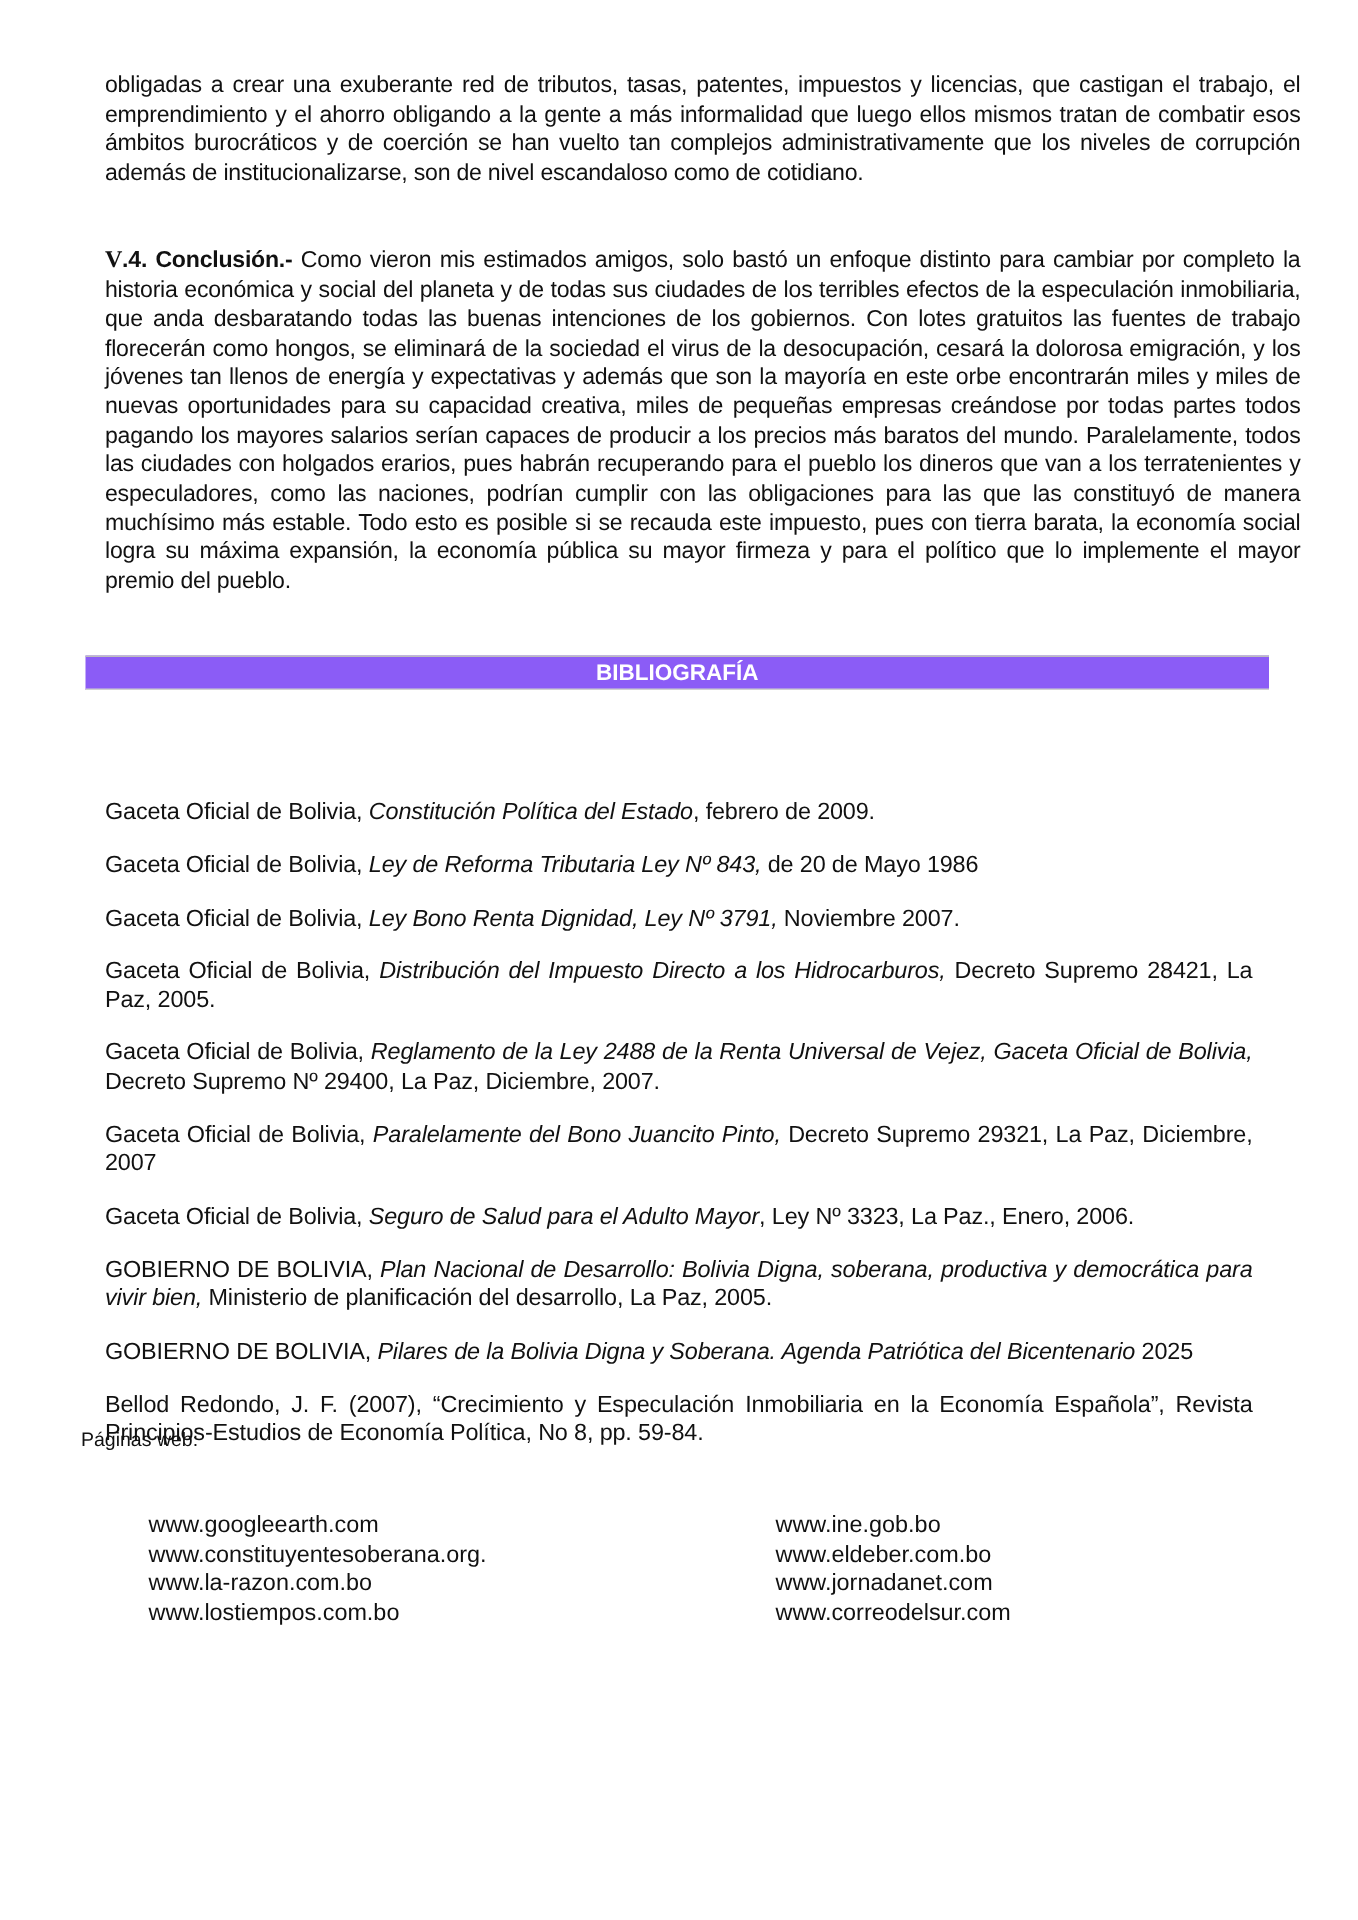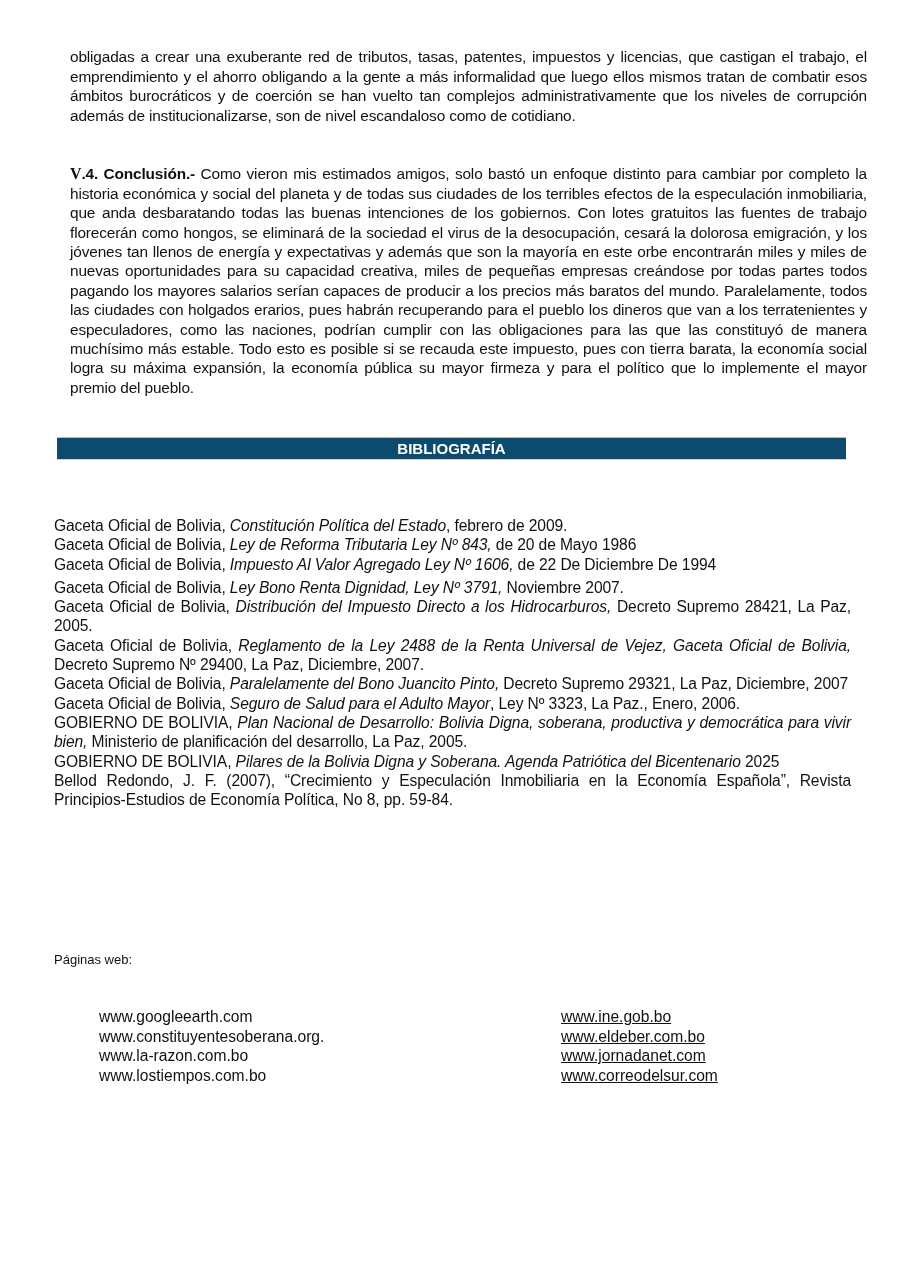--- a/index.html
+++ b/index.html
@@ -14,51 +14,50 @@
     font-size: 15.4px; line-height: 19.4px;
     text-align: justify; text-align-last: left;
     letter-spacing: -0.15px;
   }
   .para-1 { top: 32px; }
   .para-2 { top: 149px; }
   .bold { font-weight: bold; }
   .serif-v { font-family: "Liberation Serif", "DejaVu Serif", serif; font-weight: bold; font-size: 16px; }
   .heading-bar {
     position: absolute; left: 57px; top: 437px; width: 789px; height: 21px;
-    background: #0c4a6e; border-top: 1px solid #bdbdbd; border-bottom: 1px solid #d0d0d0;
+    background: #8b5cf6; border-top: 1px solid #bdbdbd; border-bottom: 1px solid #d0d0d0;
     color: #ffffff; text-align: center; font-weight: bold; font-size: 15px; line-height: 21px;
   }
   .bib { position: absolute; left: 54px; top: 516px; width: 797px; }
   .bib-entry {
     font-size: 15.6px; line-height: 19.3px;
     text-align: justify; text-align-last: left;
-    letter-spacing: -0.1px; margin: 0;
+    letter-spacing: -0.1px; margin: 16px;
   }
   .bib-entry.gap { margin-top: 4px; }
   .bib-entry i { font-style: italic; }
   .web-label { position: absolute; left: 54px; top: 950px; font-size: 13px; line-height: 19px; }
   .web-col { position: absolute; top: 1007px; font-size: 15.6px; line-height: 19.5px; }
   .web-col.left { left: 54px; }
-  .web-col.right { left: 516px; text-decoration: underline; }
+  .web-col.right { left: 472px; }
   .web-col div { white-space: nowrap; margin-left: 45px; }
 </style>
 </head>
 <body>
 
 <div class="page">
   <p class="para para-1">obligadas a crear una exuberante red de tributos, tasas, patentes, impuestos y licencias, que castigan el trabajo, el emprendimiento y el ahorro obligando a la gente a más informalidad que luego ellos mismos tratan de combatir  esos ámbitos burocráticos y de coerción se han vuelto tan complejos administrativamente que los niveles de corrupción además de institucionalizarse, son de nivel escandaloso como de cotidiano.</p>
   <p class="para para-2"><span class="serif-v">V</span><span class="bold">.4. Conclusión.-</span><span> Como vieron mis estimados amigos, solo bastó un enfoque distinto para cambiar por completo la historia  económica y social del planeta y de todas sus ciudades de los terribles efectos de la especulación inmobiliaria, que anda desbaratando todas las buenas intenciones de los gobiernos.  Con lotes gratuitos las fuentes de trabajo florecerán como hongos, se eliminará de la sociedad el virus de la desocupación, cesará la dolorosa emigración, y los jóvenes tan llenos de energía y expectativas y además que son la mayoría en este orbe encontrarán miles y miles de nuevas oportunidades para su capacidad creativa, miles de pequeñas empresas creándose por todas partes todos pagando los mayores salarios serían capaces de producir a los precios más baratos del mundo. Paralelamente, todos las ciudades con holgados erarios, pues habrán  recuperando para el pueblo los dineros que van a los terratenientes y especuladores, como las naciones, podrían cumplir con las obligaciones para las que las constituyó de manera muchísimo más estable. Todo esto es posible si se recauda este impuesto, pues con tierra barata, la economía social logra su máxima expansión,  la economía pública su mayor firmeza y para el político que lo implemente el mayor premio del pueblo.</span></p>
 </div>
 
 <div class="heading-bar">BIBLIOGRAFÍA</div>
 
 <div class="bib">
   <p class="bib-entry"><span>Gaceta Oficial de Bolivia, </span><i>Constitución Política del Estado</i><span>, febrero de 2009.</span></p>
   <p class="bib-entry"><span>Gaceta Oficial de Bolivia, </span><i>Ley de Reforma Tributaria Ley Nº 843,</i><span> de 20 de Mayo 1986</span></p>
-  <p class="bib-entry"><span>Gaceta Oficial de Bolivia, </span><i>Impuesto Al Valor Agregado Ley  Nº 1606,</i><span> de 22 De Diciembre De 1994</span></p>
   <p class="bib-entry gap"><span>Gaceta Oficial de Bolivia, </span><i>Ley Bono Renta Dignidad, Ley Nº 3791,</i><span> Noviembre 2007.</span></p>
   <p class="bib-entry"><span>Gaceta Oficial de Bolivia, </span><i>Distribución del Impuesto Directo a los Hidrocarburos,</i><span> Decreto Supremo 28421, La Paz, 2005.</span></p>
   <p class="bib-entry"><span>Gaceta Oficial de Bolivia, </span><i>Reglamento de la Ley 2488 de la Renta Universal de Vejez, Gaceta Oficial de Bolivia,</i><span> Decreto Supremo Nº 29400, La Paz, Diciembre, 2007.</span></p>
   <p class="bib-entry"><span>Gaceta Oficial de Bolivia, </span><i>Paralelamente del Bono Juancito Pinto,</i><span> Decreto Supremo 29321, La Paz, Diciembre, 2007</span></p>
   <p class="bib-entry"><span>Gaceta Oficial de Bolivia, </span><i>Seguro de Salud para el Adulto Mayor</i><span>, Ley Nº 3323, La Paz., Enero, 2006.</span></p>
   <p class="bib-entry"><span>GOBIERNO DE BOLIVIA, </span><i>Plan Nacional de Desarrollo: Bolivia Digna, soberana, productiva y democrática para vivir bien,</i><span> Ministerio de planificación del desarrollo, La Paz, 2005.</span></p>
   <p class="bib-entry"><span>GOBIERNO DE BOLIVIA, </span><i>Pilares de la Bolivia Digna y Soberana. Agenda Patriótica del Bicentenario</i><span> 2025</span></p>
   <p class="bib-entry"><span>Bellod Redondo, J. F. (2007), “Crecimiento y Especulación Inmobiliaria en la Economía Española”, Revista Principios-Estudios de Economía Política, No 8, pp. 59-84.</span><i></i><span></span></p>
 </div>
 

